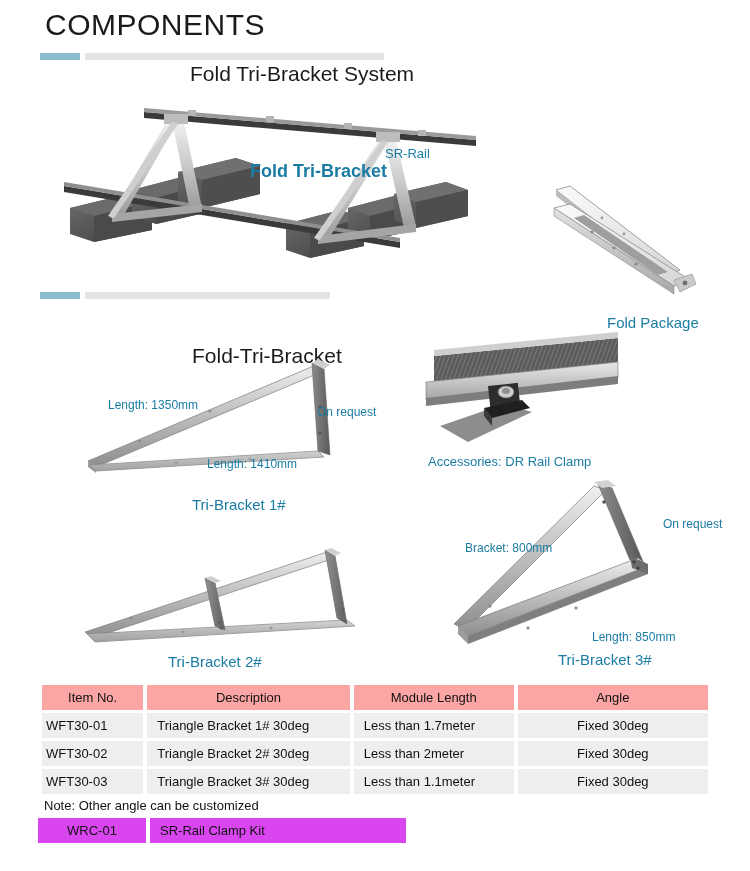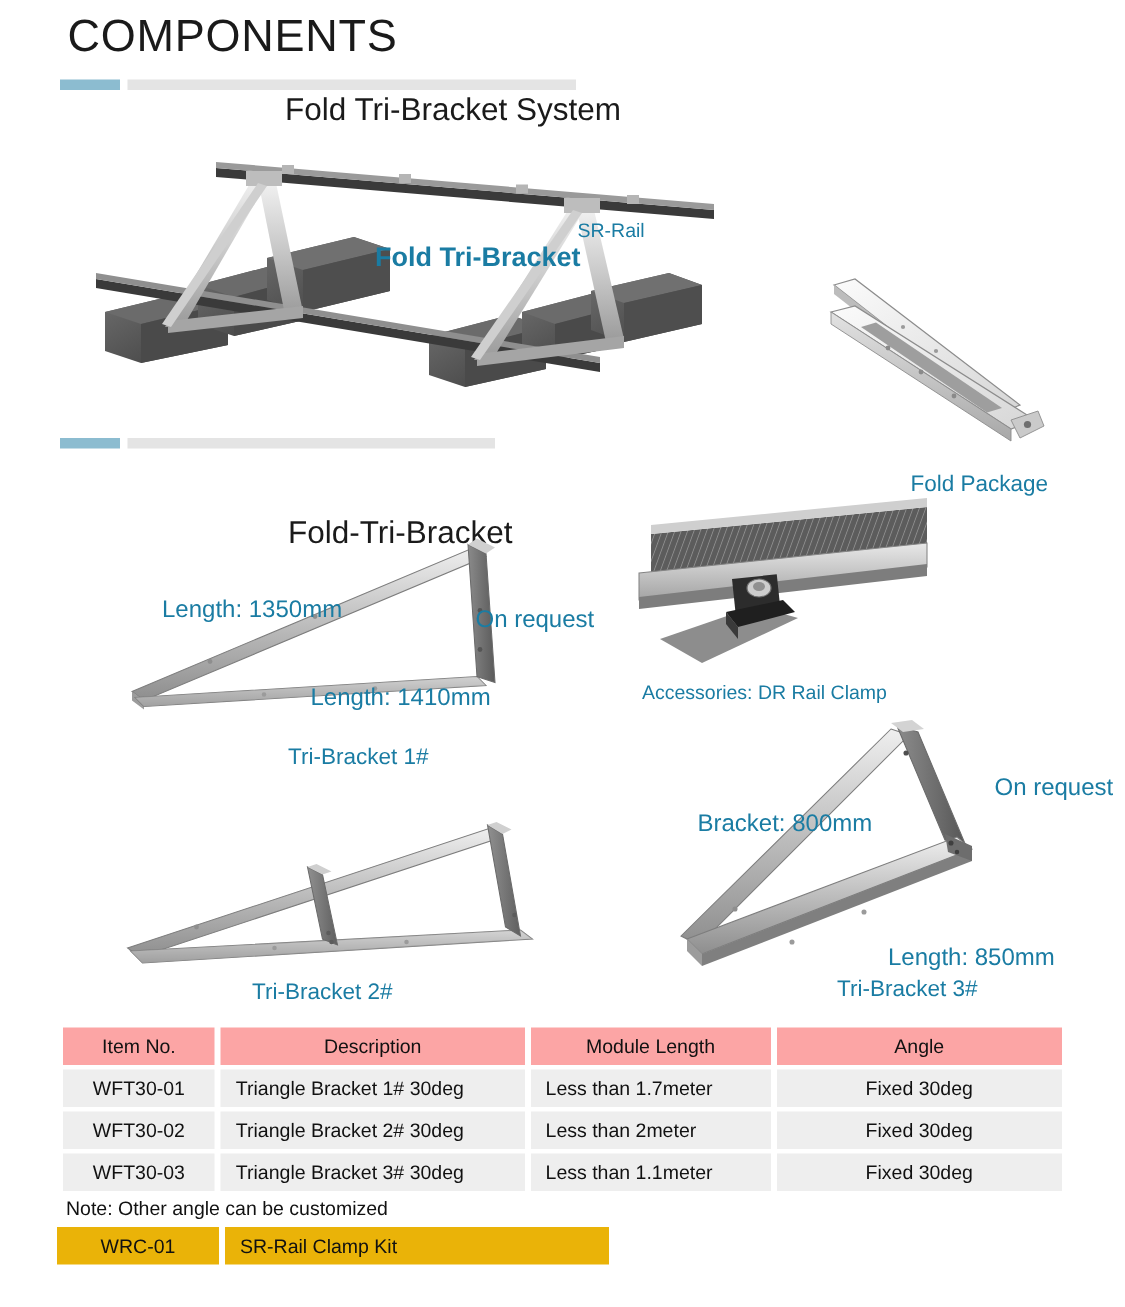--- a/index.html
+++ b/index.html
@@ -53,21 +53,21 @@
     color: #1a1a1a;
     white-space: nowrap;
   }
   #heading-1 { left: 190px; top: 62px; }
   #heading-2 { left: 192px; top: 308px; margin-top: 36px; }
 
   
   .label {
     position: absolute;
     color: #1a7ca3;
-    font-size: 16px;
+    font-size: 12px;
     white-space: nowrap;
   }
   .caption {
     position: absolute;
     color: #1a7ca3;
     font-size: 15px;
     white-space: nowrap;
   }
 
   #lbl-fold-tri-bracket { left: 250px; top: 161px; font-size: 18px; font-weight: bold; }
@@ -111,21 +111,21 @@
     color: #111111;
     font-weight: normal;
     padding: 5px 4px;
     text-align: center;
   }
   #spec-table td {
     background: #eeeeee;
     color: #111111;
     padding: 5px 4px;
   }
-  #spec-table td.col-item   { text-align: center; margin-top: 21px; }
+  #spec-table td.col-item   { text-align: left; margin-top: 21px; }
   #spec-table td.col-desc   { text-align: left; padding-left: 10px; }
   #spec-table td.col-module { text-align: left; padding-left: 10px; }
   #spec-table td.col-angle  { text-align: center; }
 
   .col-w-item   { width: 100px; }
   .col-w-desc   { width: 200px; }
   .col-w-module { width: 158px; }
   .col-w-angle  { width: 188px; }
 
   
@@ -140,21 +140,21 @@
   #extra-row {
     position: absolute;
     left: 38px;
     top: 818px;
     width: 674px;
     display: flex;
     gap: 4px;
     font-size: 13px;
   }
   #extra-row .cell {
-    background: #eab308;
+    background: #d946ef;
     color: #111111;
     padding: 5px 4px;
   }
   #extra-row .cell-item { width: 100px; text-align: center; }
   #extra-row .cell-desc { width: 242px; text-align: left; padding-left: 10px; }
 </style>
 </head>
 <body>
 
 <div class="page-title">COMPONENTS</div>

